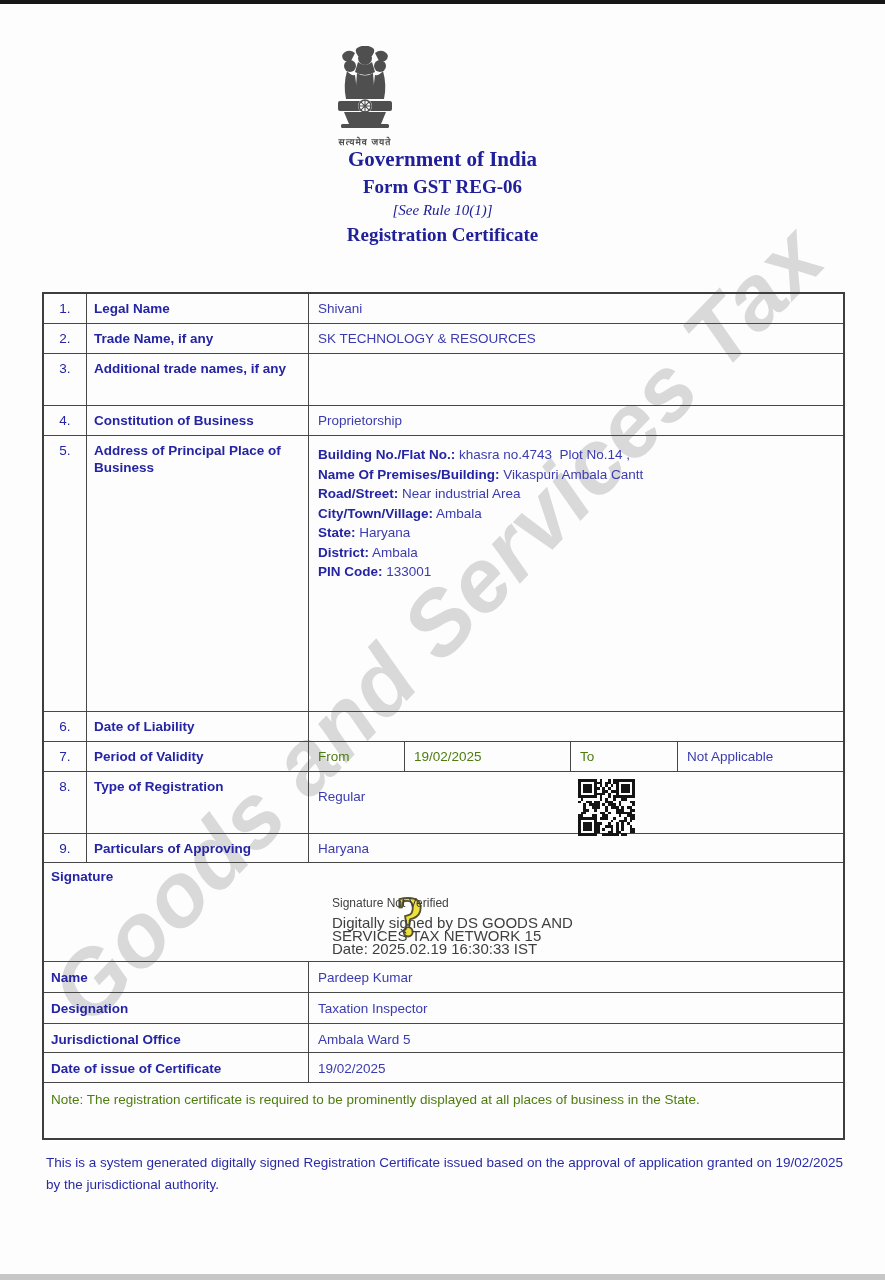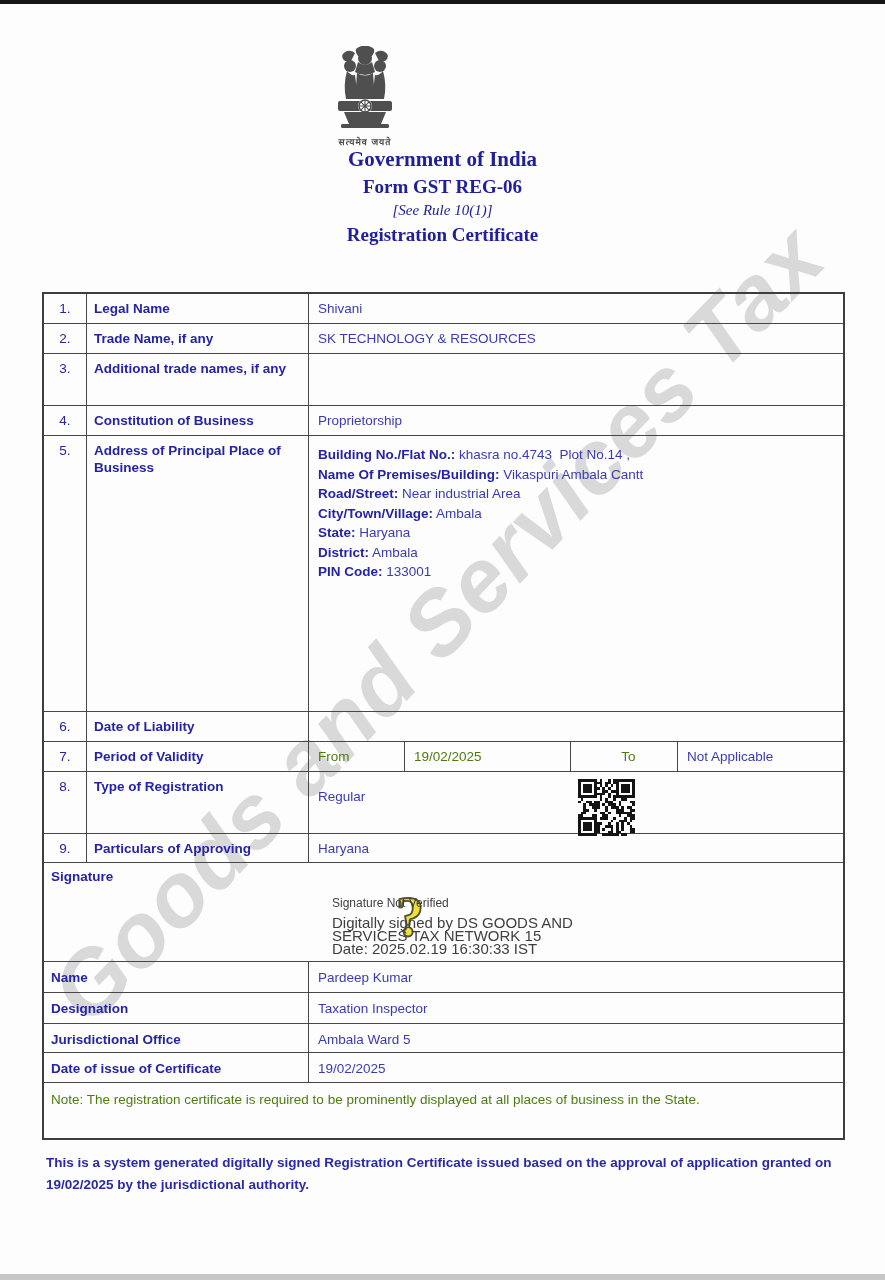--- a/index.html
+++ b/index.html
@@ -55,21 +55,21 @@
   .h30 { height:30px; } .h53 { height:53px; } .h277 { height:277px; }
   .h63 { height:63px; } .h29 { height:29px; } .h99 { height:99px; }
   .h31 { height:31px; } .h55 { height:55px; }
 
   .addr-line { line-height:19.5px; color:#3b3bb0; white-space:pre-wrap; }
   .addr-line b { color:#2424a4; }
   .addr-pad { padding-top:9px; }
 
   
   .c-sub { border-right:1.5px solid #474747; padding:7px 0 0 9px; color:#4d7c0f; flex:none; }
-  .w96 { width:96px; } .w166 { width:166px; } .w107 { width:107px;text-align:center; }
+  .w96 { width:96px; } .w166 { width:166px; } .w107 { width:107px; }
   .c-sub-last { flex:1; border-right:none; padding:7px 0 0 9px; color:#3b3bb0; }
 
   
   .reg-cell { position:relative; }
   .reg-cell .val-regular { position:absolute; left:9px; top:17px; color:#3b3bb0; }
   .qr { position:absolute; left:269px; top:7px; width:57px; height:57px; }
 
   
   .sig-cell { position:relative; width:100%; height:100%; }
   .sig-label { position:absolute; top:6px; left:7px; font-weight:700; color:#2424a4; font-size:13.5px; }
@@ -87,21 +87,21 @@
   .o-label {
     width:265px; flex:none; border-right:1.5px solid #474747;
     padding:8px 21px 0 7px; color:#2424a4; font-weight:700;
   }
   .o-value { flex:1; padding:8px 6px 0 9px; color:#3b3bb0; }
 
   .note-cell { width:100%; padding:9px 10px 15px 7px; color:#4d7c0f; }
 
   .footer {
     position:absolute; top:1152px; left:46px; width:806px;
-    color:#2a2aa8; font-weight:700; font-size:13.5px; line-height:1.65;
+    color:#2a2aa8; font-weight:400; font-size:13.5px; line-height:1.65;
   }
 
   svg .emb { fill:#4f4f4f; }
 </style>
 </head>
 <body>
 
 <div class="page">
   <div class="top-strip"></div>
   <div class="watermark">Goods and Services Tax</div>

